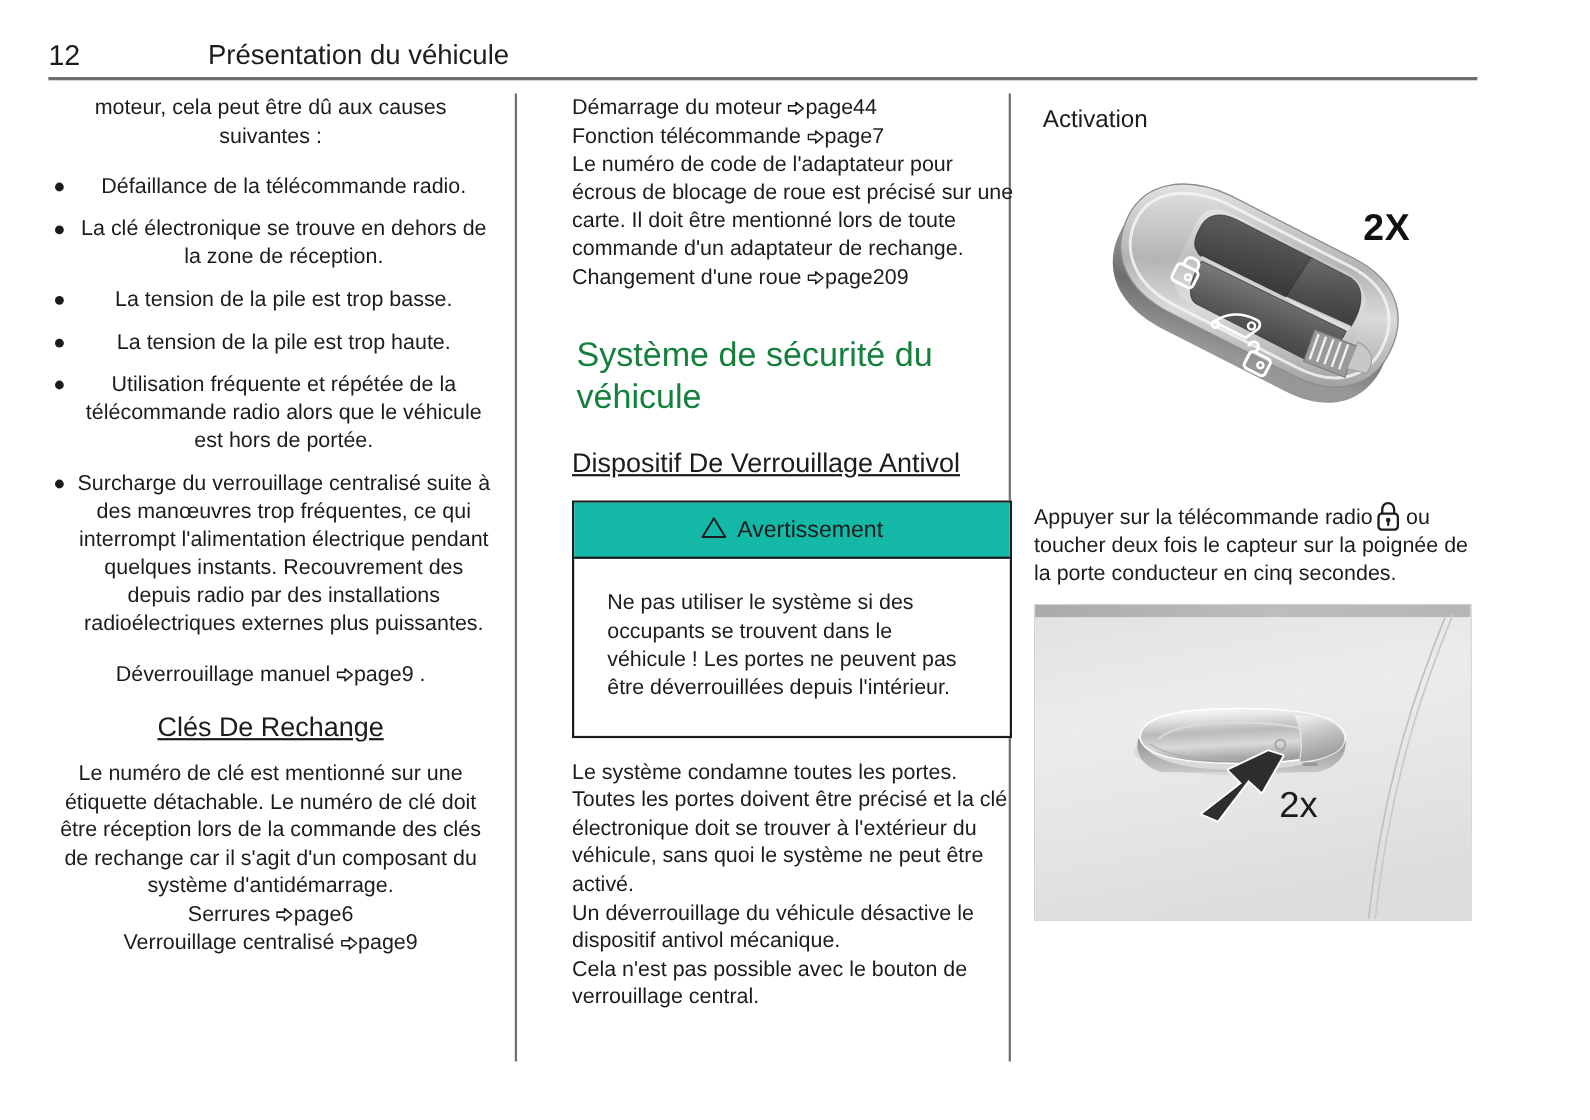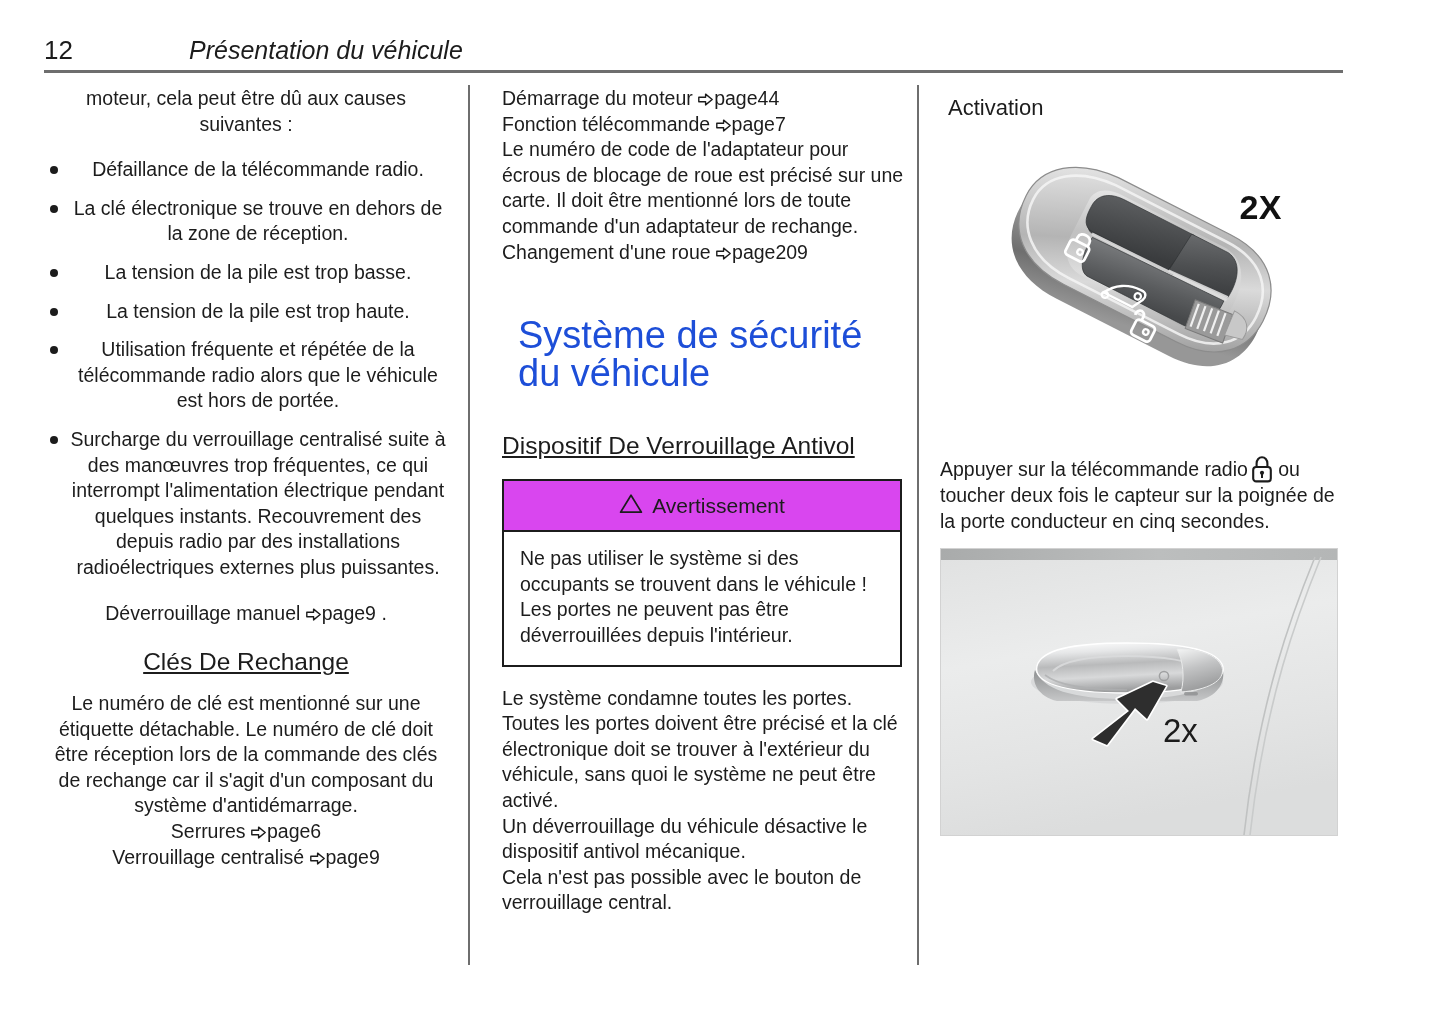--- a/index.html
+++ b/index.html
@@ -40,21 +40,20 @@
     color: #1c1c1c;
     letter-spacing: 0px;
   }
   .header-title {
     position: absolute;
     left: 145px;
     top: 0;
     font-size: 25px;
     line-height: 32px;
     color: #1c1c1c;
-    font-style: italic;
   }
   .header-rule {
     position: absolute;
     left: 44px;
     top: 70px;
     width: 1299px;
     height: 3px;
     background: #6e6e6e;
   }
 
@@ -68,21 +67,21 @@
   }
   .col-rule.r1 { left: 468px; }
   .col-rule.r2 { left: 917px; }
 
   
   .col {
     position: absolute;
     top: 86px;
   }
   .col1 { left: 44px;  width: 404px; text-align: center; }
-  .col2 { left: 502px; width: 404px; }
+  .col2 { left: 520px; width: 404px; }
   .col3 { left: 940px; width: 404px; }
 
   p.body {
     margin: 0;
     font-size: 19.5px;
     line-height: 25.6px;
     color: #1c1c1c;
   }
   p.body + p.body { margin-top: 0; }
 
@@ -109,25 +108,25 @@
     left: 6px;
     top: 9px;
     width: 8px;
     height: 8px;
     border-radius: 50%;
     background: #1c1c1c;
   }
 
   
   h1.h-main {
-    margin: 16px;
-    font-size: 38px;
+    margin: 4px;
+    font-size: 31px;
     line-height: 38px;
     font-weight: normal;
-    color: #1d4ed8;
+    color: #15803d;
   }
   h2.h-sub {
     margin: 0;
     font-size: 24.5px;
     line-height: 32px;
     font-weight: normal;
     color: #1c1c1c;
     text-decoration: underline;
   }
   h3.h-small {
@@ -139,39 +138,39 @@
   }
 
   
   .warnbox {
     border: 2px solid #1c1c1c;
     background: #ffffff;
     width: 400px;
     box-sizing: border-box;
   }
   .warnbox-head {
-    background: #d946ef;
+    background: #14b8a6;
     border-bottom: 2px solid #1c1c1c;
     height: 49px;
     display: flex;
     align-items: center;
     justify-content: center;
     gap: 9px;
   }
   .warn-tri { display: block; }
   .warnbox-head .label {
     font-size: 21px;
     line-height: 26px;
     color: #1c1c1c;
   }
   .warnbox-body {
     padding: 10px 12px 12px 12px;
   }
   .warnbox-body p {
-    margin: 4px;
+    margin: 18px;
     font-size: 19.5px;
     line-height: 25.6px;
     color: #1c1c1c;
   }
 
   
   .pref { white-space: nowrap; }
   .arrow-glyph {
     display: inline-block;
     width: 15px;

